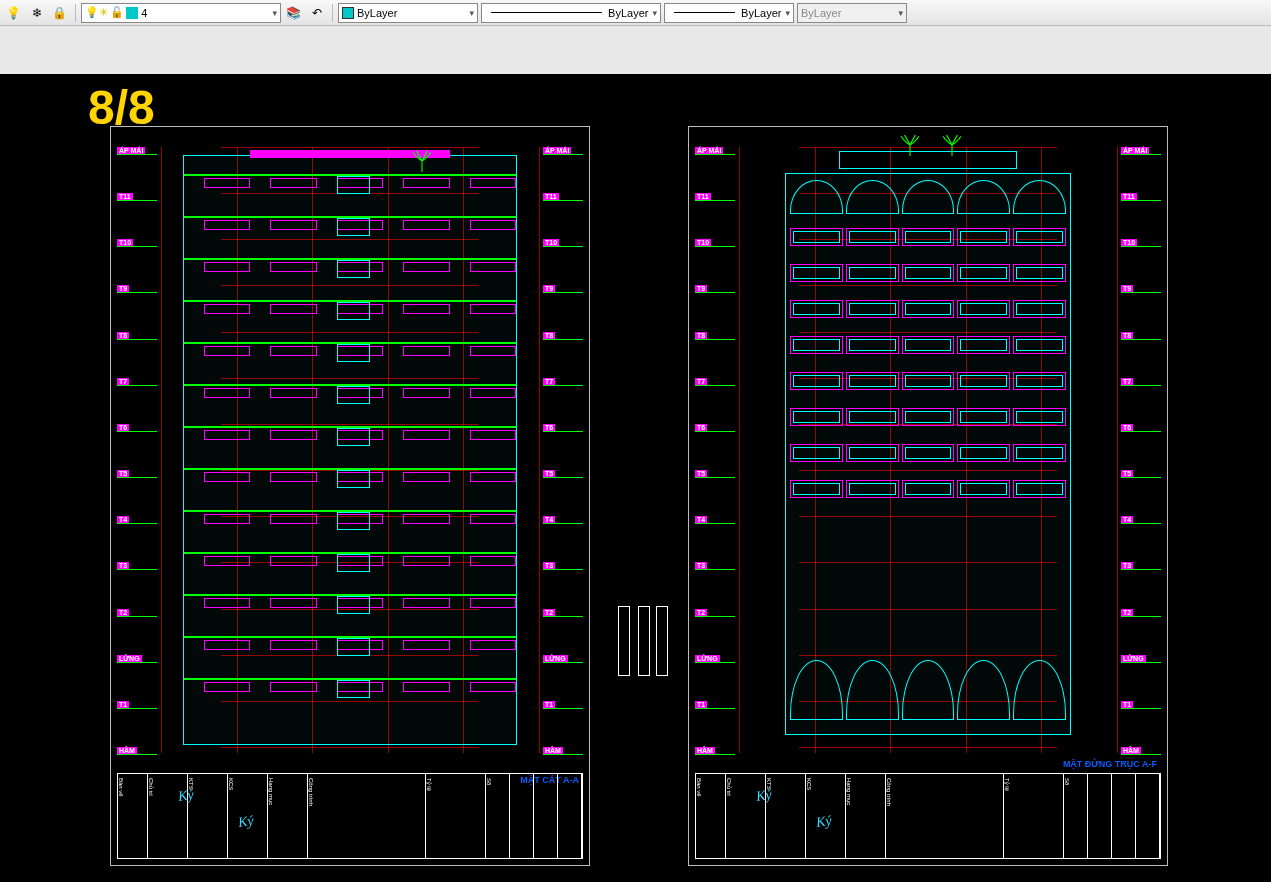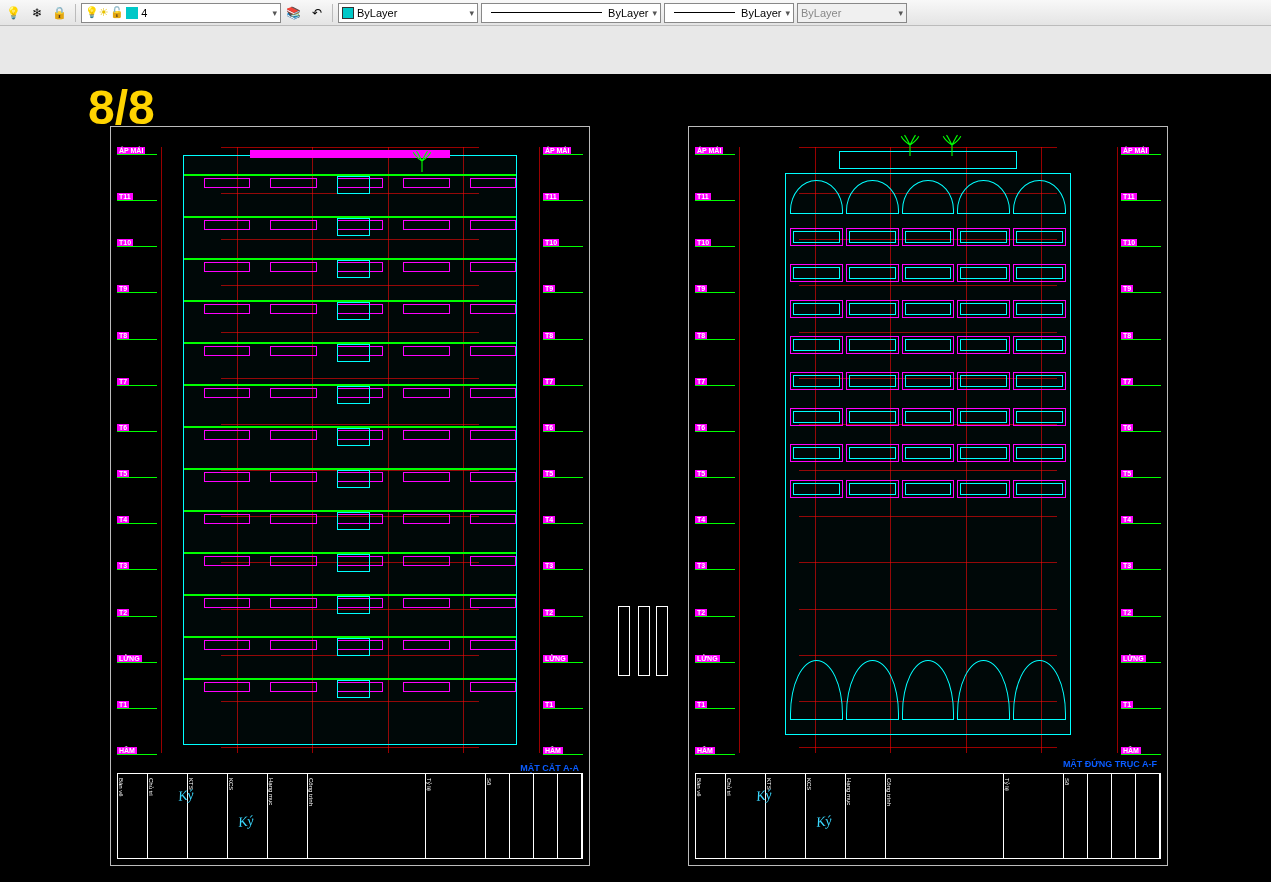--- a/index.html
+++ b/index.html
@@ -403,21 +403,21 @@
 
       <div style="position:absolute;top:-6px;left:20%;right:20%;height:8px;background:#f0f;"></div>
     </div>
 
     <div class="palm" style="top:22px; left:300px">
       <svg viewBox="0 0 20 20">
           <path d="M10 20 V10 M10 10 Q4 6 2 2 M10 10 Q16 6 18 2 M10 10 Q7 4 5 1 M10 10 Q13 4 15 1" stroke="#0f0" stroke-width="1" fill="none"></path>
         </svg>
     </div>
 
-    <div class="sect-title" style="right:10px; bottom:92px">MẶT CẮT A-A</div>
+    <div class="sect-title" style="right:10px; bottom:80px">MẶT CẮT A-A</div>
 
     <div class="titleblock" id="tb-left">
         <div class="tb-cell" style="width: 30px;">
           <div class="tb-text">Bản vẽ</div>
         </div>
         <div class="tb-cell" style="width: 40px;">
           <div class="tb-text">Chủ trì</div>
         </div>
         <div class="tb-cell" style="width: 40px;">
           <div class="tb-text">KTS</div>

